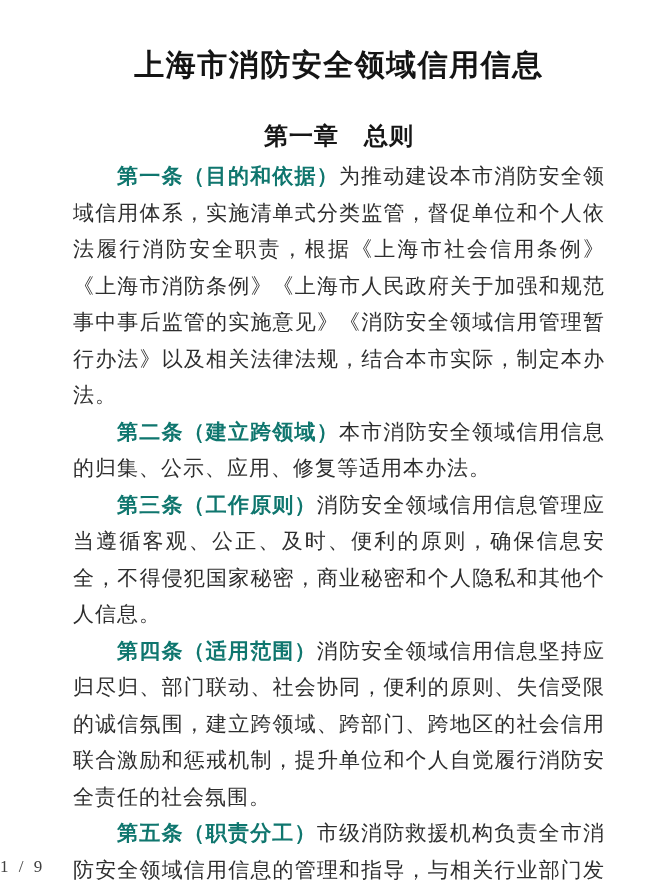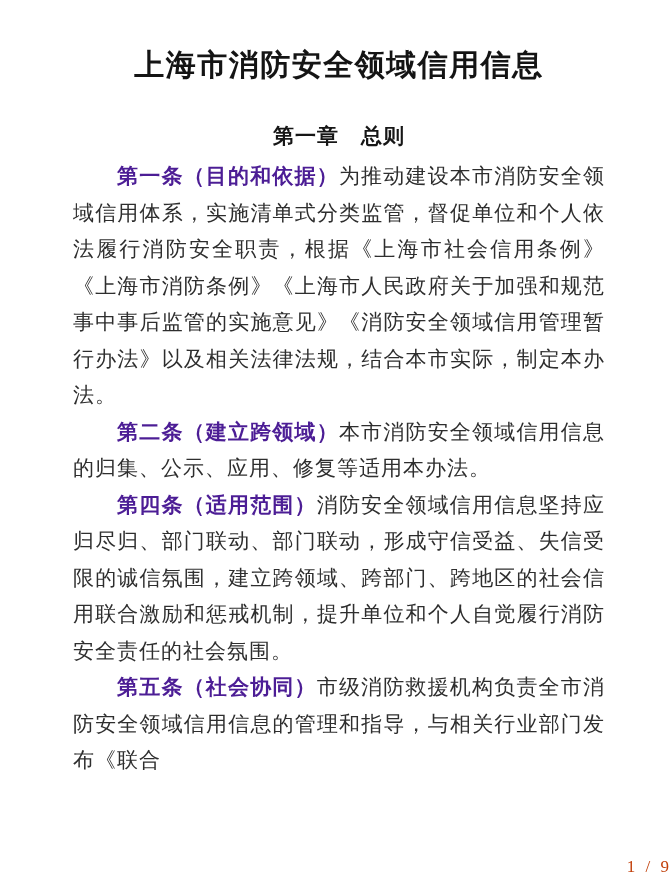--- a/index.html
+++ b/index.html
@@ -28,21 +28,21 @@
     letter-spacing: 1.5px;
     color: #141414;
     font-family: "Liberation Serif", "DejaVu Serif", serif;
   }
   .title-line {
     display: block;
   }
   .chapter {
     margin: 37px 0 4px 0;
     text-align: center;
-    font-size: 21px;
+    font-size: 24px;
     line-height: 28px;
     font-weight: 700;
     letter-spacing: 1px;
     color: #161616;
     font-family: "Liberation Sans", "DejaVu Sans", sans-serif;
   }
   .body-text {
     margin-top: 8px;
     font-size: 21px;
     line-height: 36.5px;
@@ -50,56 +50,57 @@
     text-align: justify;
     color: #2e2e2e;
   }
   .article {
     margin: 0;
     padding: 0;
     text-indent: 44px;
   }
   .article-heading {
     font-weight: 700;
-    color: #4c1d95;
+    color: #0f766e;
     font-family: Liberation Sans, sans-serif;
   }
   .footer {
     position: absolute;
     left: 0;
     right: 0;
     bottom: 14px;
-    text-align: right;
+    text-align: left;
     font-size: 17px;
     letter-spacing: 3px;
-    color: #c2410c;
+    color: #404040;
     font-family: "Liberation Serif", "DejaVu Serif", serif;
   }
 </style>
 </head>
 <body>
 
 <div class="page">
 
   <h1 class="doc-title">
     <span class="title-line">上海市消防安全领域信用信息</span>
   </h1>
 
   <h2 class="chapter">第一章　总则</h2>
 
   <div class="body-text">
 
     <p class="article"><span class="article-heading">第一条（目的和依据）</span><span>为推动建设本市消防安全领域信用体系，实施清单式分类监管，督促单位和个人依法履行消防安全职责，根据《上海市社会信用条例》《上海市消防条例》《上海市人民政府关于加强和规范事中事后监管的实施意见》《消防安全领域信用管理暂行办法》以及相关法律法规，结合本市实际，制定本办法。</span></p>
 
     <p class="article"><span class="article-heading">第二条（建立跨领域）</span><span>本市消防安全领域信用信息的归集、公示、应用、修复等适用本办法。</span></p>
 
+    <p class="article"><span class="article-heading">第三条（工作原则）</span><span>消防安全领域信用信息管理应当遵循客观、公正、及时、便利的原则，确保信息安全，不得侵犯国家秘密，商业秘密和个人隐私和其他个人信息。</span></p>
 
-    <p class="article"><span class="article-heading">第四条（适用范围）</span><span>消防安全领域信用信息坚持应归尽归、部门联动、部门联动，形成守信受益、失信受限的诚信氛围，建立跨领域、跨部门、跨地区的社会信用联合激励和惩戒机制，提升单位和个人自觉履行消防安全责任的社会氛围。</span></p>
+    <p class="article"><span class="article-heading">第四条（适用范围）</span><span>消防安全领域信用信息坚持应归尽归、部门联动、社会协同，便利的原则、失信受限的诚信氛围，建立跨领域、跨部门、跨地区的社会信用联合激励和惩戒机制，提升单位和个人自觉履行消防安全责任的社会氛围。</span></p>
 
-    <p class="article"><span class="article-heading">第五条（社会协同）</span><span>市级消防救援机构负责全市消防安全领域信用信息的管理和指导，与相关行业部门发布《联合</span></p>
+    <p class="article"><span class="article-heading">第五条（职责分工）</span><span>市级消防救援机构负责全市消防安全领域信用信息的管理和指导，与相关行业部门发布《联合</span></p>
 
   </div>
 
   <div class="footer">
     <span>1 / 9</span>
   </div>
 
 </div>
 
 </body></html>

